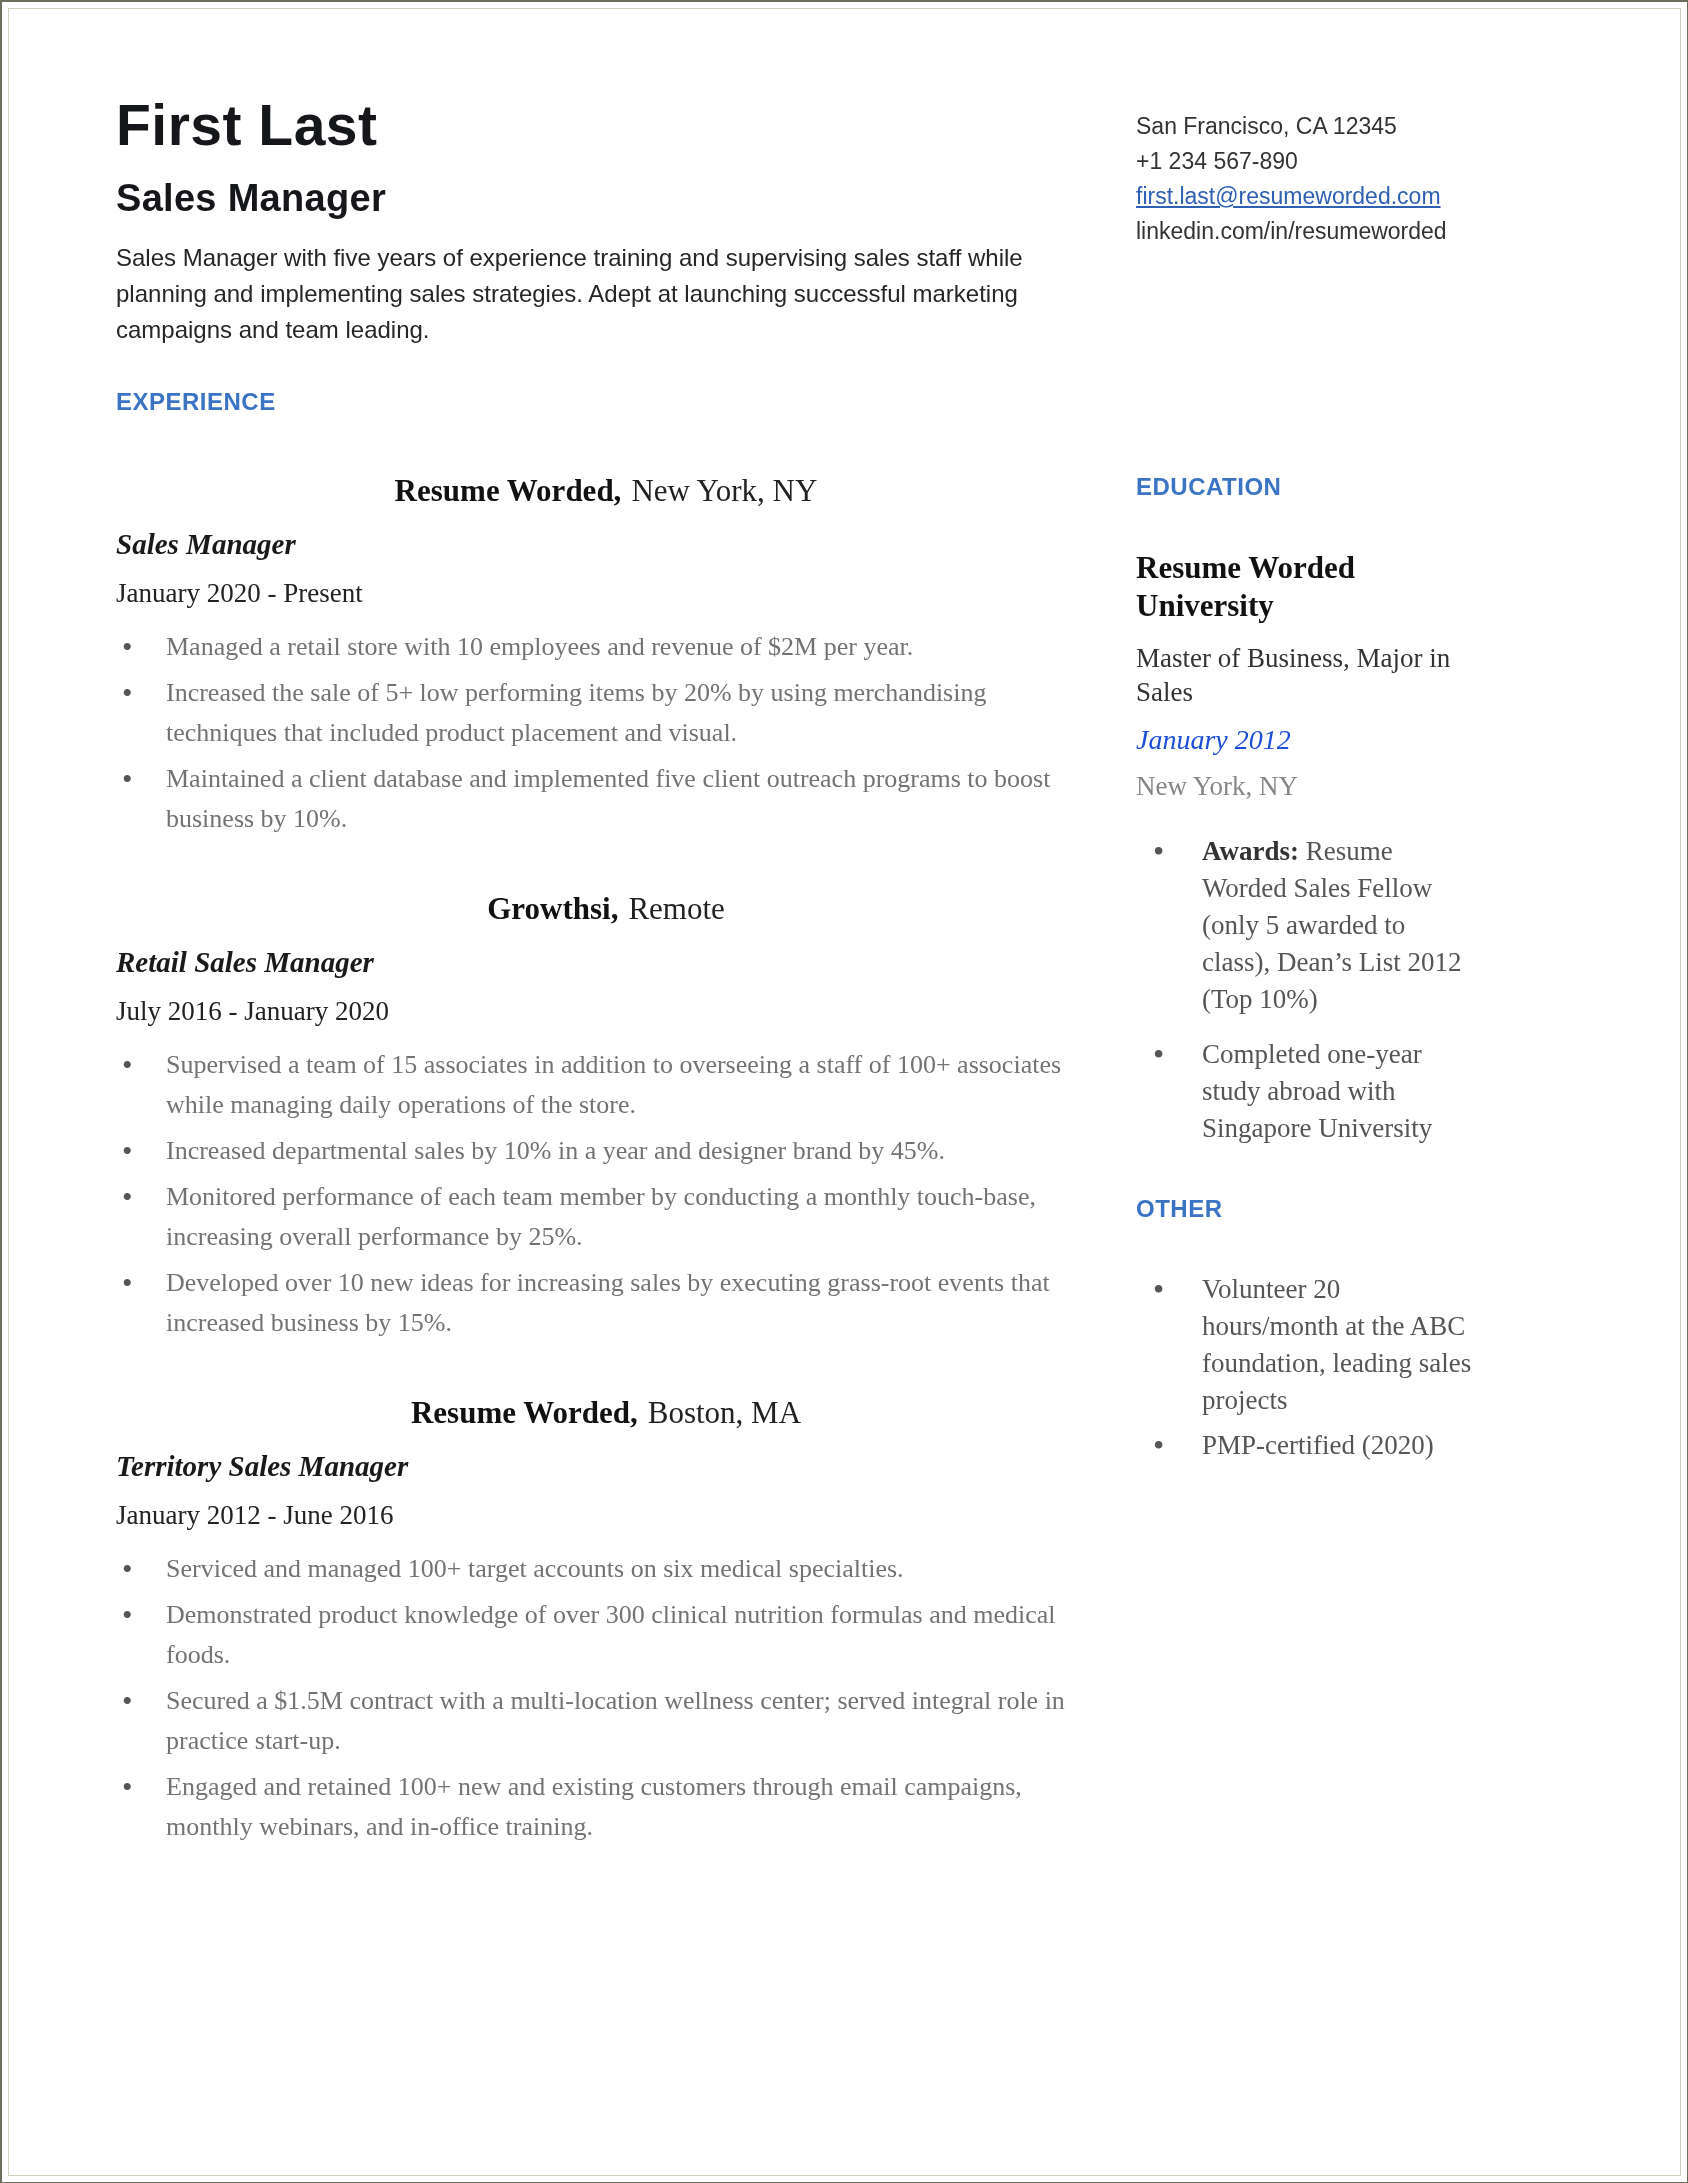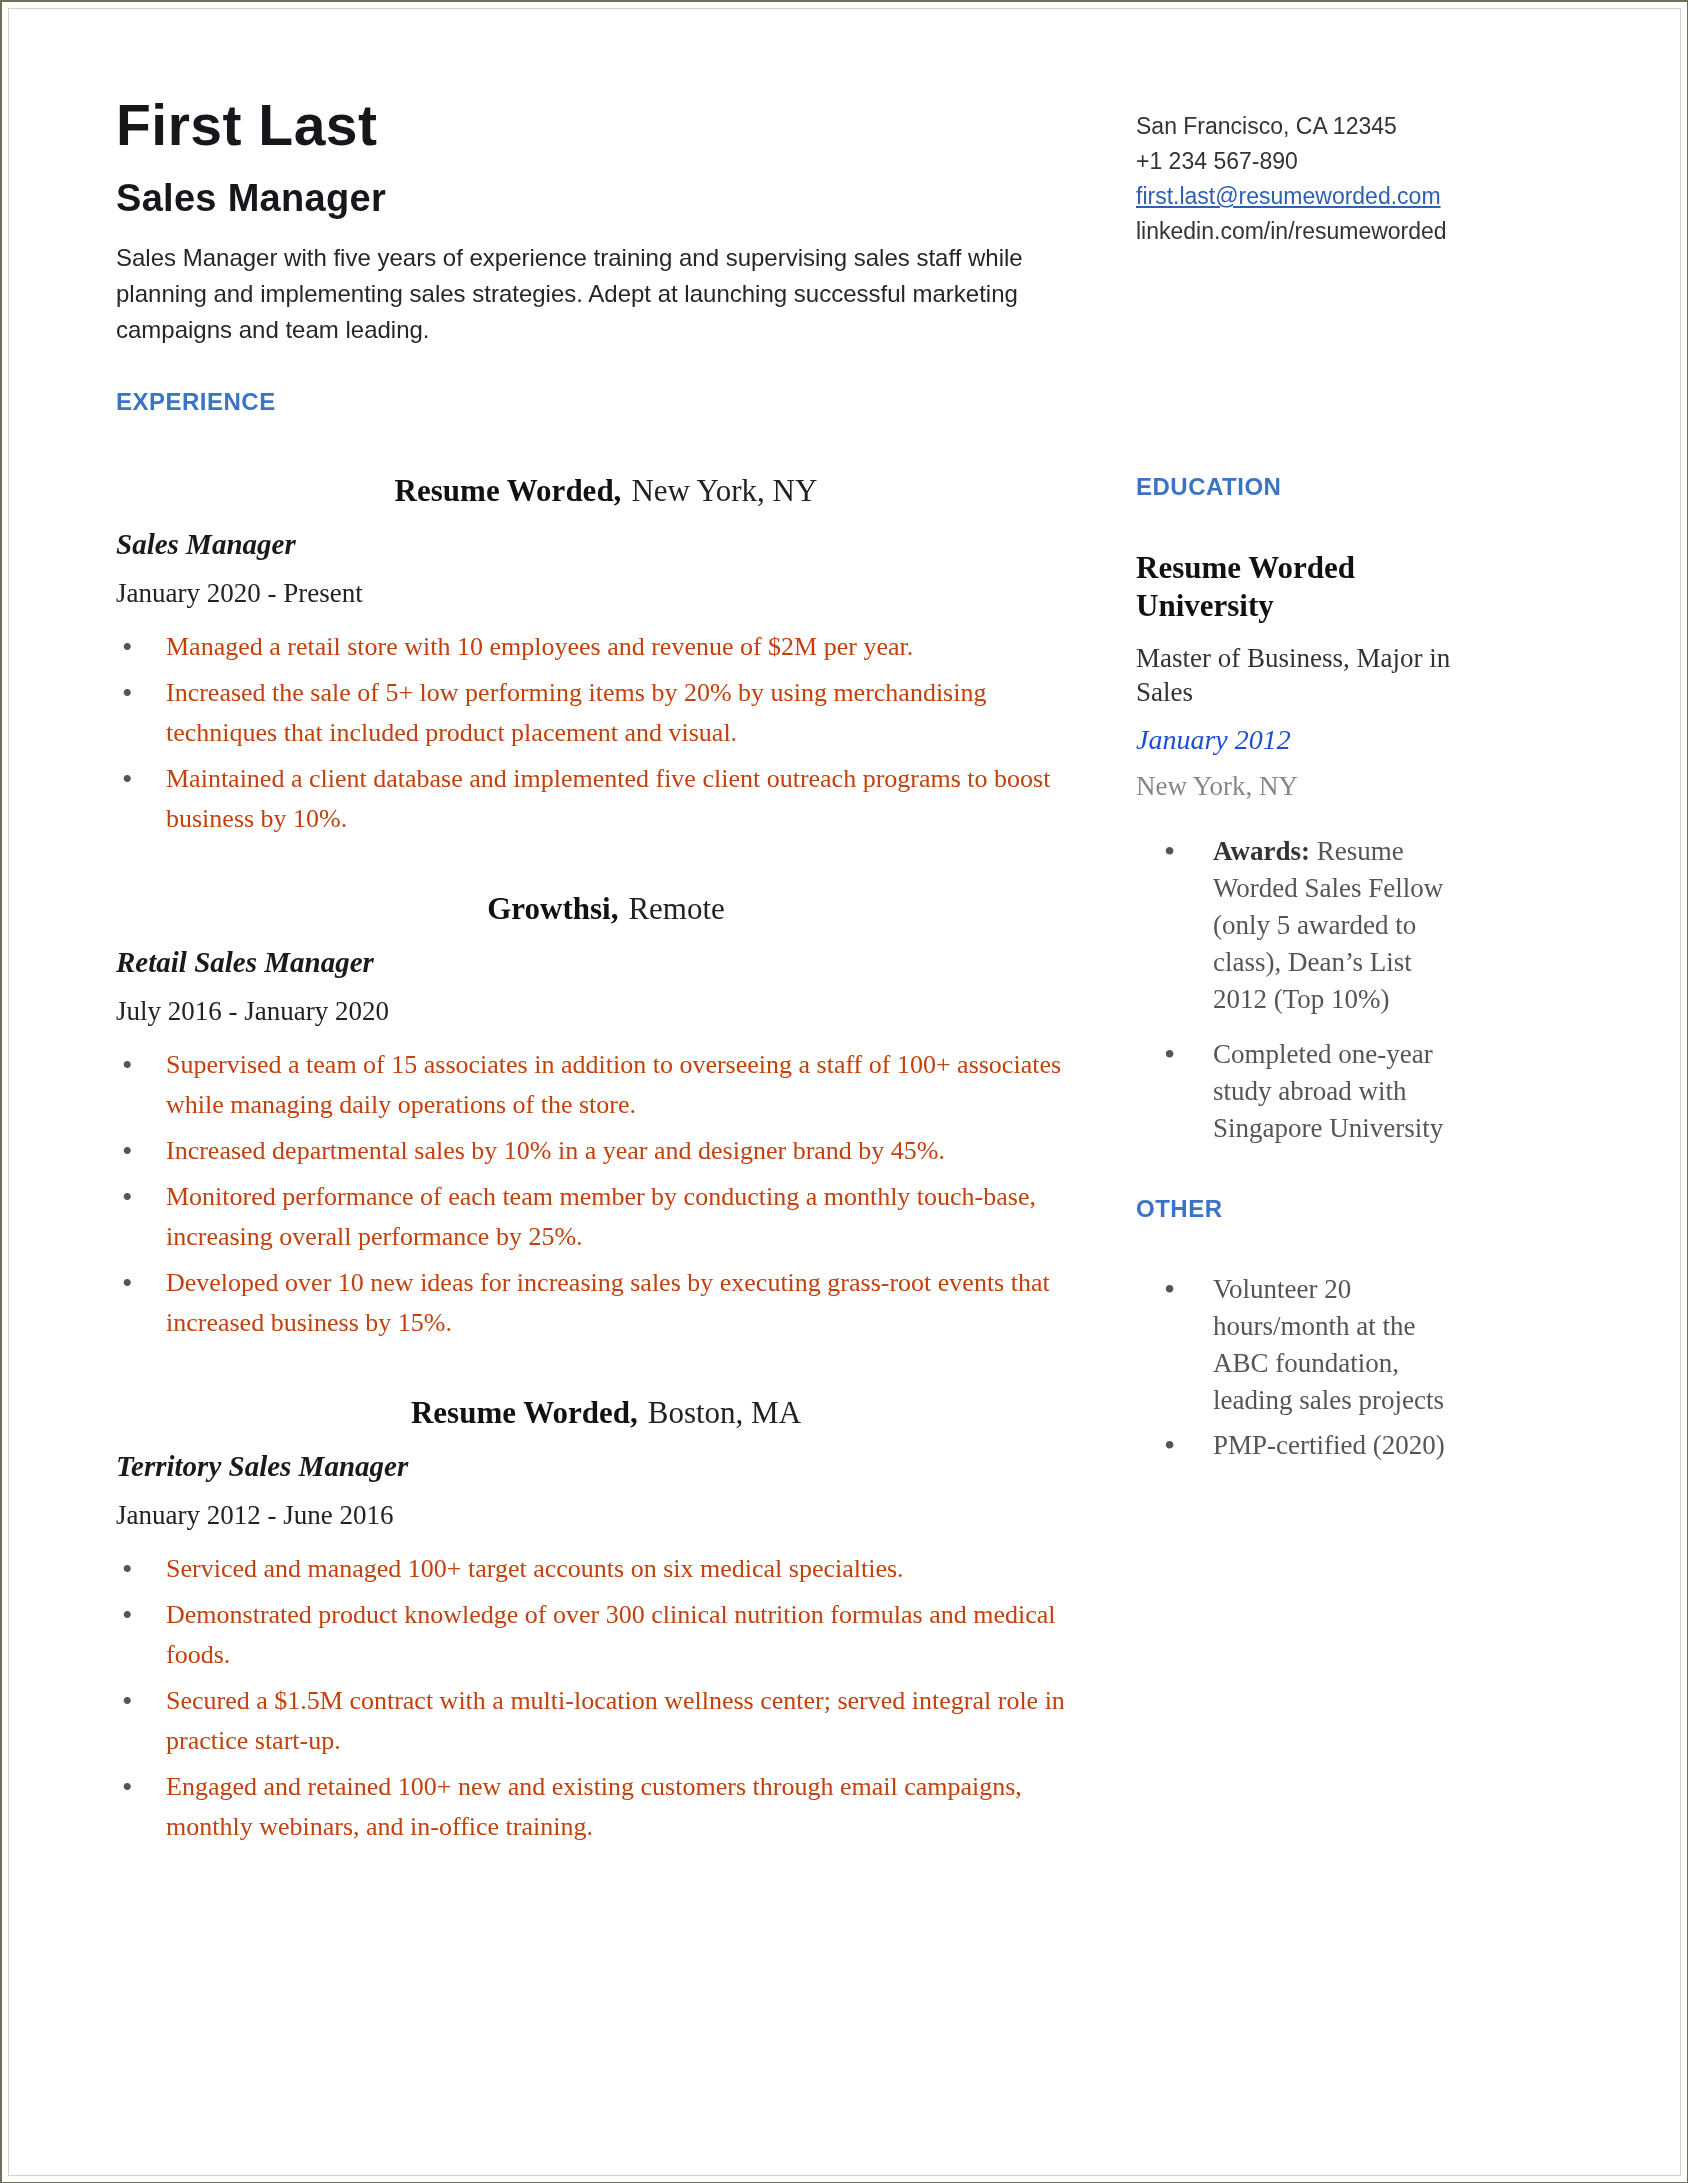--- a/index.html
+++ b/index.html
@@ -53,40 +53,40 @@
   .job { margin-bottom: 50px; }
   .job:last-child { margin-bottom: 0; }
   .company-line { font-size: 31px; line-height: 40px; margin: 0 0 14px 0; font-weight: 400; color: #222222; text-align: center; }
   .company-b { font-weight: 700; color: #111111; margin-right: 10px; }
   .role-line { font-size: 29px; font-weight: 700; font-style: italic; color: #1a1a1a; line-height: 38px; margin: 0 0 12px 0; }
   .dates-line { font-size: 27px; color: #222222; line-height: 36px; margin: 0 0 16px 0; }
 
   ul.bullets { list-style: none; margin: 0; padding: 0; }
   ul.bullets li {
     position: relative; padding-left: 50px;
-    font-size: 26px; line-height: 40px; color: #c2410c;
+    font-size: 26px; line-height: 40px; color: #737373;
     margin-bottom: 6px;
   }
   ul.bullets li::before {
     content: "•"; position: absolute; left: 6px; top: 0;
     color: #555555; font-size: 30px; line-height: 40px;
   }
 
   
   .skill-item { font-size: 27px; line-height: 39px; color: #555555; }
 
   .edu-section { margin-top: 85px; }
   .other-section { margin-top: 48px; }
 
   .school { font-size: 31px; font-weight: 700; color: #111111; line-height: 38px; margin: 0 0 16px 0; }
   .degree { font-size: 27px; color: #333333; line-height: 34px; margin: 0 0 14px 0; }
   .edu-date { font-size: 28px; color: #1d4ed8; line-height: 34px; margin: 0 0 12px 0; font-style: italic; }
   .edu-loc { font-size: 27px; color: #868686; line-height: 34px; margin: 0 0 30px 0; }
 
-  ul.side-bullets { list-style: none; margin: 16px; padding: 0; }
+  ul.side-bullets { list-style: none; margin: 5px; padding: 0; }
   ul.side-bullets li {
     position: relative; padding-left: 61px;
     font-size: 27px; line-height: 37px; color: #555555;
     margin-bottom: 18px;
   }
   ul.side-bullets li::before {
     content: "•"; position: absolute; left: 12px; top: 0;
     color: #555555; font-size: 32px; line-height: 37px;
   }
   ul.side-bullets .b { font-weight: 700; color: #333333; }

